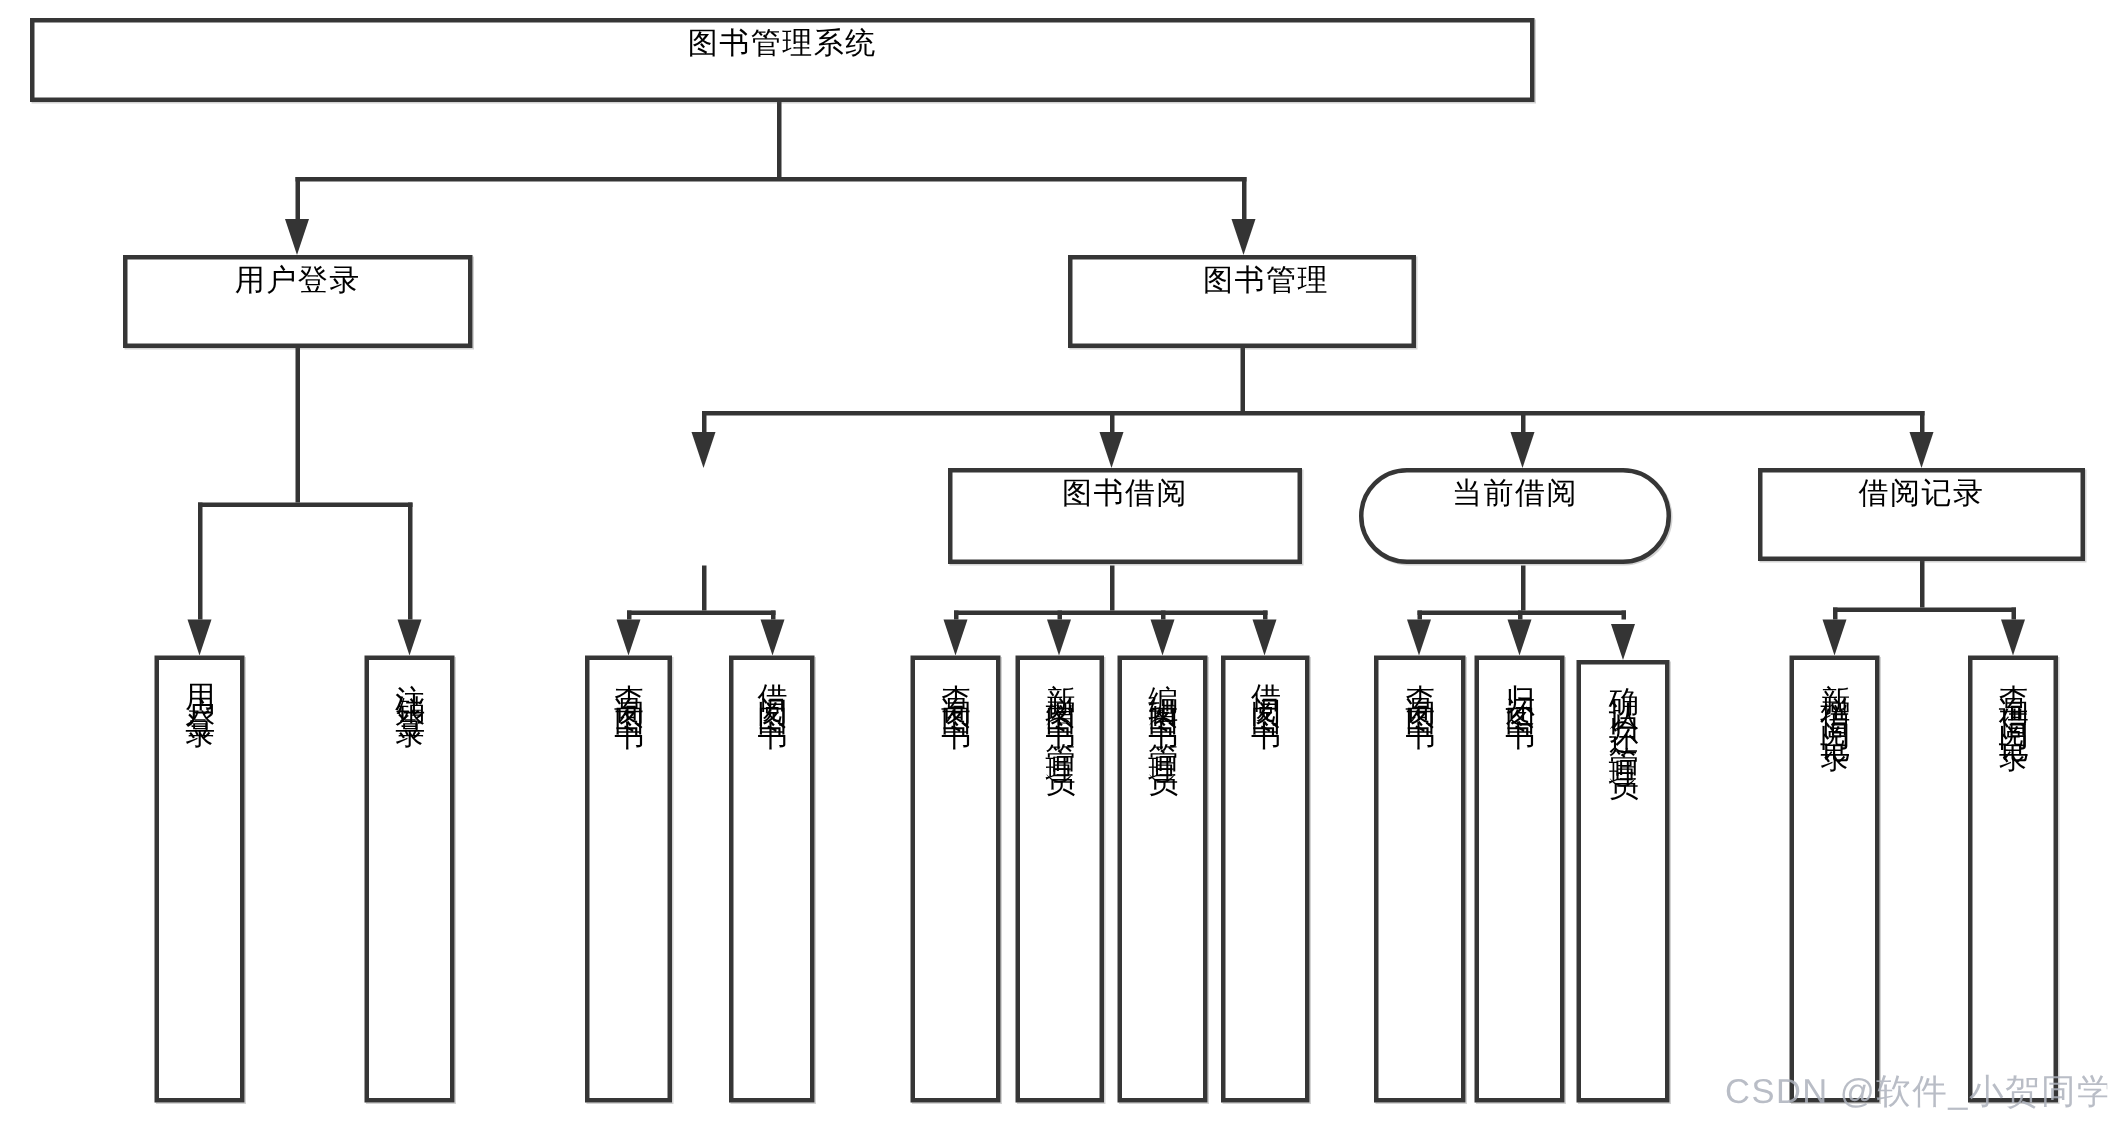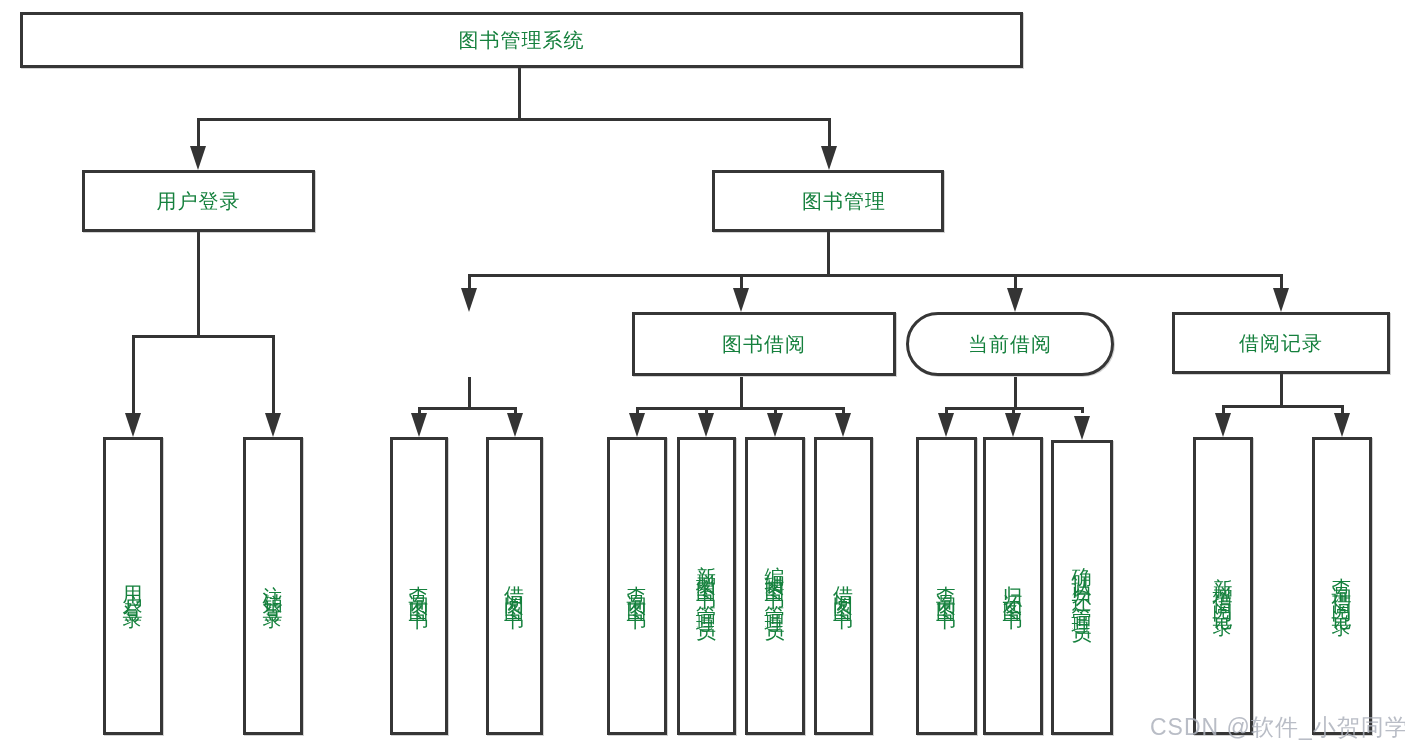--- a/index.html
+++ b/index.html
@@ -2,22 +2,22 @@
 <html><head>
 <meta charset="utf-8">
 <style>
   html,body{margin:0;padding:0;background:#ffffff;}
   body{font-family:"Liberation Sans","DejaVu Sans",sans-serif;}
   .canvas{
     position:relative;width:1405px;height:747px;background:#ffffff;overflow:hidden;
   }
   .box{
     position:absolute;box-sizing:border-box;background:#ffffff;
-    border:3px solid #363636;display:flex;align-items:center;justify-content:center;
-    color:#15803d;font-size:20px;letter-spacing:1px;
+    border:3px solid #363636;display:flex;justify-content:center;
+    color:#000000;font-size:20px;letter-spacing:1px;
     box-shadow:1px 1px 0 0 rgba(80,80,80,0.25);
     z-index:2;
   }
   .vbox span{
     writing-mode:vertical-rl;text-orientation:mixed;
     letter-spacing:8px;line-height:1;white-space:nowrap;
   }
   .vl{position:absolute;width:3px;background:#343434;z-index:1;}
   .hl{position:absolute;height:3px;background:#343434;z-index:1;}
   .arrow{
@@ -39,21 +39,21 @@
     <span>图书管理系统</span>
   </div>
 
   <div class="box" style="left:82px;top:170px;width:233px;height:62px;">
     <span>用户登录</span>
   </div>
   <div class="box" style="left:712px;top:170px;width:232px;height:62px;padding-left:32px;">
     <span>图书管理</span>
   </div>
 
-  <div class="box" style="left:632px;top:312px;width:264px;height:64px;">
+  <div class="box" style="left:632px;top:312px;width:236px;height:64px;">
     <span>图书借阅</span>
   </div>
   <div class="box" style="left:906px;top:312px;width:208px;height:64px;border-radius:32px;">
     <span>当前借阅</span>
   </div>
   <div class="box" style="left:1172px;top:312px;width:218px;height:62px;">
     <span>借阅记录</span>
   </div>
 
   <div class="box vbox" style="left:103px;top:437px;width:60px;height:298px;">

